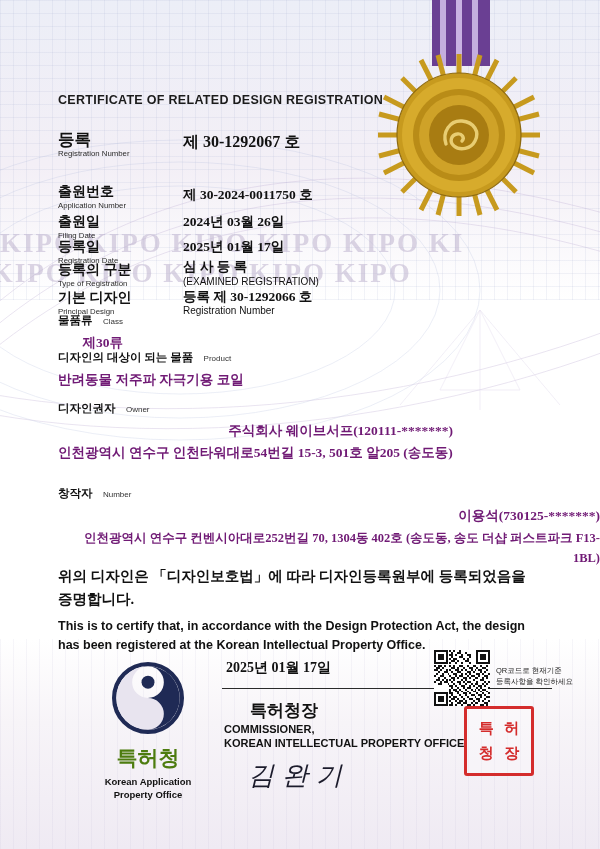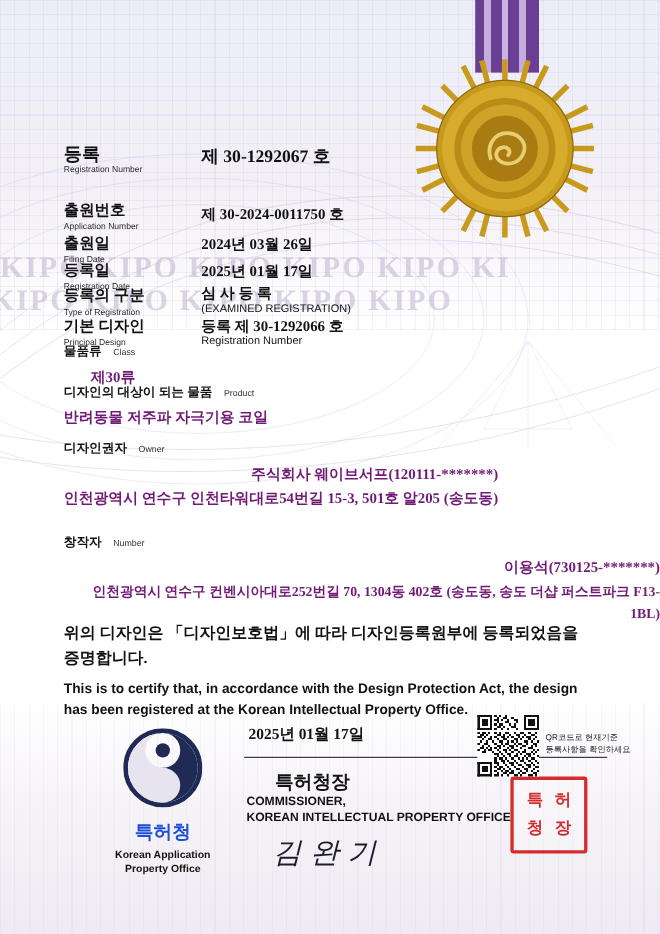--- a/index.html
+++ b/index.html
@@ -270,23 +270,23 @@
     width: 140px;
     text-align: center;
   }
   .emblem {
     width: 72px; height: 72px;
     margin: 0 auto;
   }
   .emblem-ko {
     font-family: "Liberation Serif", serif;
     font-weight: bold;
-    font-size: 17px;
+    font-size: 21px;
     margin-top: 6px;
-    color: #1d4ed8;
+    color: #4d7c0f;
   }
   .emblem-en {
     font-size: 9.5px;
     font-weight: bold;
     line-height: 13px;
     margin-top: 3px;
     color: #111;
   }
 </style>
 </head>
@@ -353,20 +353,21 @@
           <circle cx="83" cy="83" r="46" fill="#b98c17"></circle>
           <circle cx="83" cy="83" r="40" fill="#cfa228"></circle>
           <circle cx="83" cy="83" r="30" fill="#a87c12"></circle>
           <path d="M70,92 C66,80 74,68 86,69 C98,70 104,80 99,89 C95,97 84,99 78,94 C73,90 75,83 81,82 C86,81 89,86 86,89" fill="none" stroke="#e8cd72" stroke-width="3.4" stroke-linecap="round"></path>
           <circle cx="83" cy="83" r="62" fill="none" stroke="#8e6a10" stroke-width="1.2"></circle>
         </g>
       </g>
     </svg>
   </div>
 
+  <div class="title-en">CERTIFICATE OF RELATED DESIGN REGISTRATION</div>
 
   <div class="field" style="top:132px">
     <div class="f-ko big">등록</div>
     <div class="f-en">Registration Number</div>
   </div>
   <div class="value big" style="left:183px; top:132px">제 30-1292067 호</div>
 
   <div class="field" style="top:184px">
     <div class="f-ko">출원번호</div>
     <div class="f-en">Application Number</div>

